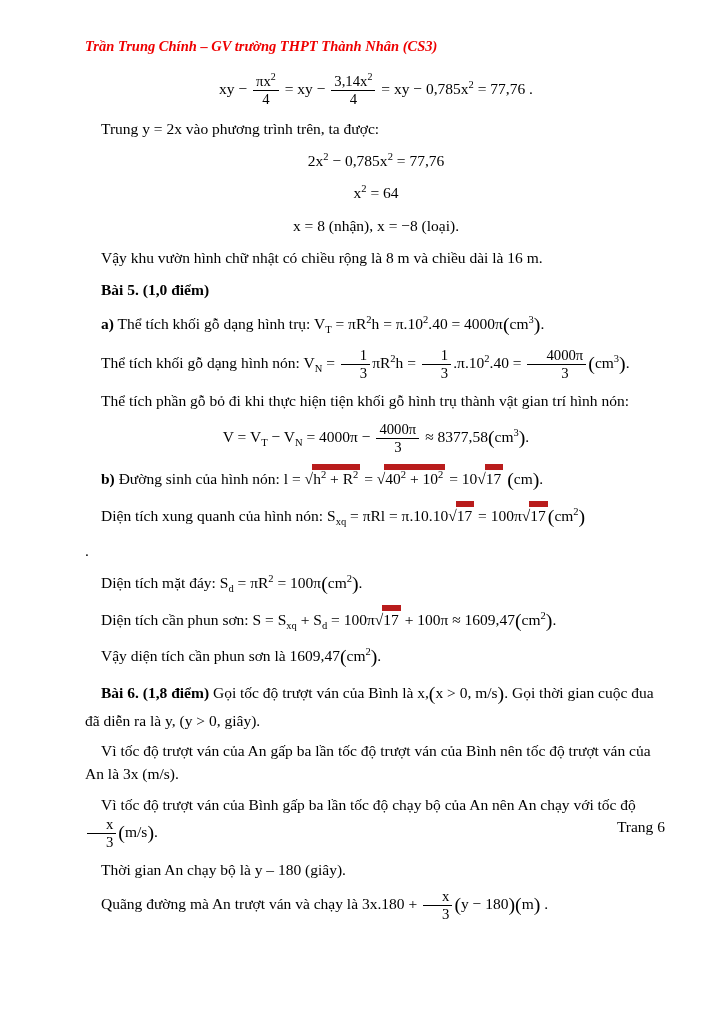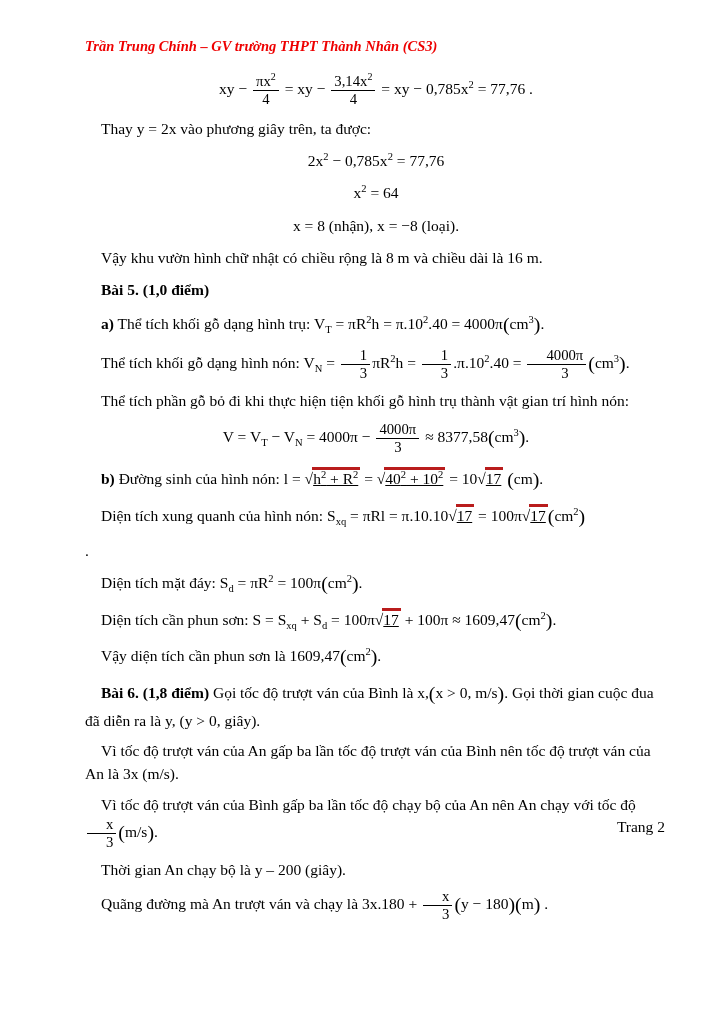--- a/index.html
+++ b/index.html
@@ -25,52 +25,52 @@
   sup{font-size:68%;line-height:0;}
   sub{font-size:68%;line-height:0;}
   .frac{
     display:inline-block;text-align:center;vertical-align:middle;
     margin:0 2px;line-height:1.15;font-size:0.95em;
   }
   .frac .num{display:block;padding:0 3px;}
   .frac .den{display:block;border-top:1px solid #000;padding:0 3px;}
   .sqrt{white-space:nowrap;}
   .sqrt .rad{letter-spacing:-1px;}
-  .sqrt .vinc{border-top:3px solid #b91c1c;padding:0 2px 0 1px;text-decoration:underline;}
+  .sqrt .vinc{border-top:6px solid #b91c1c;padding:0 2px 0 1px;}
   .big{font-size:1.28em;vertical-align:-0.09em;}
   .footer{
     position:absolute;right:60px;bottom:40px;
     font-size:15.5px;
   }
 </style>
 </head>
 <body>
 
 <div class="page">
   <div class="doc-header" style="color: rgb(238, 0, 0);">Trần Trung Chính – GV trường THPT Thành Nhân (CS3)</div>
 
   <div id="content">
       <div class="eq">xy − <span class="frac"><span class="num">πx<sup>2</sup></span><span class="den">4</span></span> = xy − <span class="frac"><span class="num">3,14x<sup>2</sup></span><span class="den">4</span></span> = xy − 0,785x<sup>2</sup> = 77,76 .</div>
-      <div class="para">Thay y = 2x  vào phương giây trên, ta được:</div>
+      <div class="para">Trung y = 2x  vào phương trình trên, ta được:</div>
       <div class="eq">2x<sup>2</sup> − 0,785x<sup>2</sup> = 77,76</div>
       <div class="eq">x<sup>2</sup> = 64</div>
       <div class="eq">x = 8 (nhận),  x = −8 (loại).</div>
       <div class="para">Vậy khu vườn hình chữ nhật có chiều rộng là 8 m và chiều dài là 16 m.</div>
       <div class="heading">Bài 5. (1,0 điểm)</div>
       <div class="para"><b>a)</b> Thể tích khối gỗ dạng hình trụ:  V<sub>T</sub> = πR<sup>2</sup>h = π.10<sup>2</sup>.40 = 4000π<span class="big">(</span>cm<sup>3</sup><span class="big">)</span>.</div>
       <div class="para">Thể tích khối gỗ dạng hình nón:  V<sub>N</sub> = <span class="frac"><span class="num">1</span><span class="den">3</span></span>πR<sup>2</sup>h = <span class="frac"><span class="num">1</span><span class="den">3</span></span>.π.10<sup>2</sup>.40 = <span class="frac"><span class="num">4000π</span><span class="den">3</span></span><span class="big">(</span>cm<sup>3</sup><span class="big">)</span>.</div>
       <div class="para">Thể tích phần gỗ bỏ đi khi thực hiện tiện khối gỗ hình trụ thành vật gian trí hình nón:</div>
       <div class="eq">V = V<sub>T</sub> − V<sub>N</sub> = 4000π − <span class="frac"><span class="num">4000π</span><span class="den">3</span></span> ≈ 8377,58<span class="big">(</span>cm<sup>3</sup><span class="big">)</span>.</div>
       <div class="para"><b>b)</b> Đường sinh của hình nón: l = <span class="sqrt"><span class="rad">√</span><span class="vinc">h<sup>2</sup> + R<sup>2</sup></span></span> = <span class="sqrt"><span class="rad">√</span><span class="vinc">40<sup>2</sup> + 10<sup>2</sup></span></span> = 10<span class="sqrt"><span class="rad">√</span><span class="vinc">17</span></span> <span class="big">(</span>cm<span class="big">)</span>.</div>
       <div class="para">Diện tích xung quanh của hình nón: S<sub>xq</sub> = πRl = π.10.10<span class="sqrt"><span class="rad">√</span><span class="vinc">17</span></span> = 100π<span class="sqrt"><span class="rad">√</span><span class="vinc">17</span></span><span class="big">(</span>cm<sup>2</sup><span class="big">)</span></div>
       <div class="para-noindent">.</div>
       <div class="para">Diện tích mặt đáy: S<sub>d</sub> = πR<sup>2</sup> = 100π<span class="big">(</span>cm<sup>2</sup><span class="big">)</span>.</div>
       <div class="para">Diện tích cần phun sơn: S = S<sub>xq</sub> + S<sub>d</sub> = 100π<span class="sqrt"><span class="rad">√</span><span class="vinc">17</span></span> + 100π ≈ 1609,47<span class="big">(</span>cm<sup>2</sup><span class="big">)</span>.</div>
       <div class="para">Vậy diện tích cần phun sơn là 1609,47<span class="big">(</span>cm<sup>2</sup><span class="big">)</span>.</div>
       <div class="para"><b>Bài 6. (1,8 điểm)</b> Gọi tốc độ trượt ván của Bình là  x,<span class="big">(</span>x &gt; 0, m/s<span class="big">)</span>. Gọi thời gian cuộc đua đã diễn ra là y, (y &gt; 0, giây).</div>
       <div class="para">Vì tốc độ trượt ván của An gấp ba lần tốc độ trượt ván của Bình nên tốc độ trượt ván của An là 3x (m/s).</div>
       <div class="para">Vì tốc độ trượt ván của Bình gấp ba lần tốc độ chạy bộ của An nên An chạy với tốc độ <span class="frac"><span class="num">x</span><span class="den">3</span></span><span class="big">(</span>m/s<span class="big">)</span>.</div>
-      <div class="para">Thời gian An chạy bộ là y – 200 (giây).</div>
+      <div class="para">Thời gian An chạy bộ là y – 180 (giây).</div>
       <div class="para">Quãng đường mà An trượt ván và chạy là  3x.180 + <span class="frac"><span class="num">x</span><span class="den">3</span></span><span class="big">(</span>y − 180<span class="big">)</span><span class="big">(</span>m<span class="big">)</span> .</div>
     </div>
 
-  <div class="footer">Trang 2</div>
+  <div class="footer">Trang 6</div>
 </div>
 
 </body></html>

